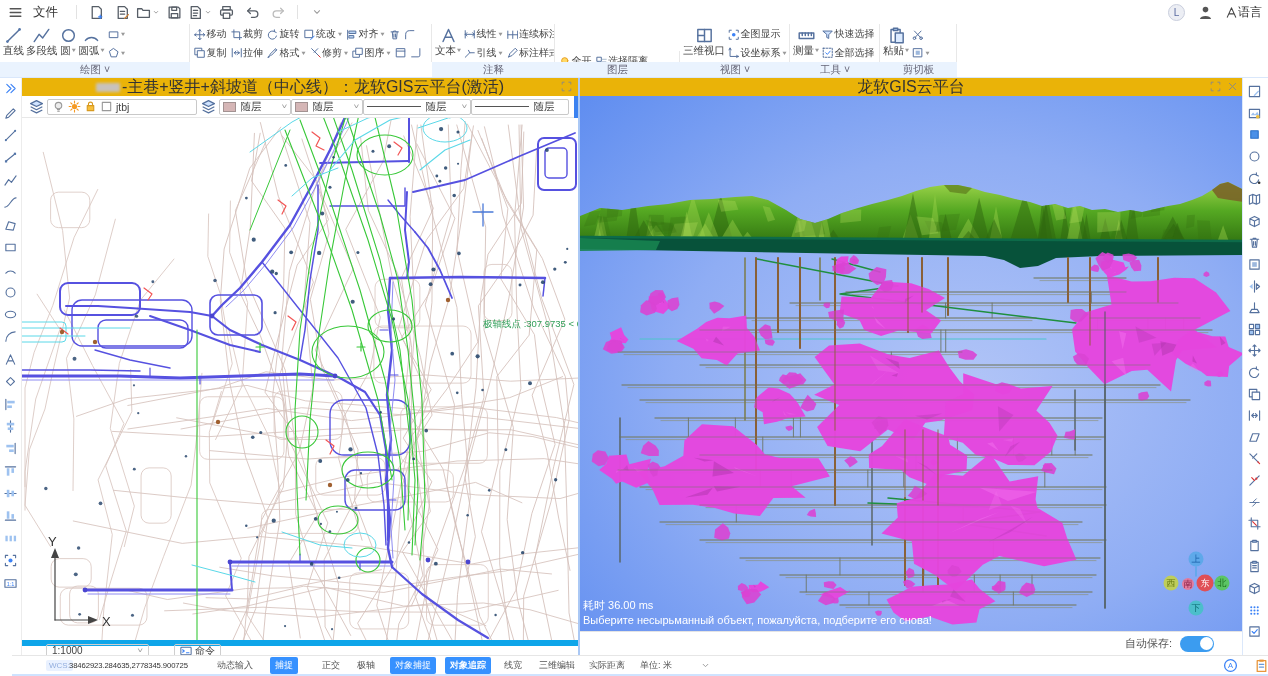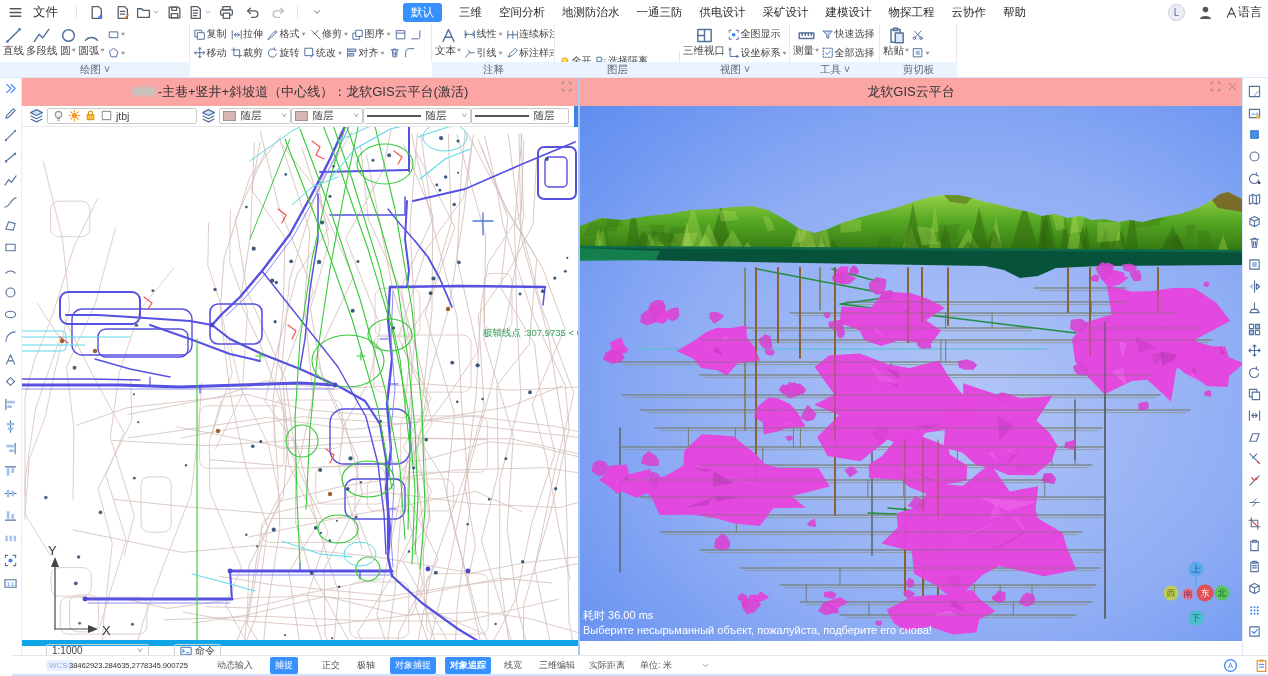--- a/index.html
+++ b/index.html
@@ -28,21 +28,21 @@
 .chev{font-size:8px;color:#999;margin-left:1px;transform:scaleY(.8)}
 .riblabels{position:absolute;top:62px;left:0;width:1268px;height:15px;background:#fff;display:flex}
 .rlab{height:15px;background:#eaf3fe;font-size:10.5px;color:#667;display:flex;align-items:center;justify-content:center;white-space:nowrap}
 .topline{position:absolute;top:77px;left:0;width:1268px;height:1px;background:#d9e7fb}
 
 .main{position:absolute;top:78px;left:0;width:1268px;height:577px;display:flex}
 .lstrip{width:22px;background:#fff;border-right:1px solid #ececec;display:flex;flex-direction:column;align-items:center}
 .lstrip .dbl{margin:2px 0 6px 0}
 .vicon{width:16px;height:16px;margin:3.2px 0;display:flex;align-items:center;justify-content:center}
 .p2d{width:556px;display:flex;flex-direction:column;position:relative}
-.ptitle{height:28px;background:#fca5a5;display:flex;align-items:center;justify-content:center;font-size:13px;color:#333;position:relative}
+.ptitle{height:18px;background:#eab308;display:flex;align-items:center;justify-content:center;font-size:16px;color:#333;position:relative}
 .ptitle .redact{display:inline-block;width:24px;height:9px;background:#c8c2bc;filter:blur(1.5px);margin-right:2px;border-radius:1px}
 .ptitle .fsbtn{position:absolute;right:6px;top:3px}
 .layerbar{height:22px;background:#fff;border-bottom:1px solid #e8e8e8;display:flex;align-items:center;padding-left:3px;position:relative}
 .lb-box{height:16px;border:1px solid #c9c9c9;border-radius:2px;background:#fff;display:flex;align-items:center;gap:3px;padding:0 4px;font-size:10.5px;color:#444}
 .combo{height:16px;border:1px solid #c9c9c9;border-radius:2px;background:#fff;display:flex;align-items:center;gap:4px;padding:0 3px;font-size:10.5px;color:#444;white-space:nowrap}
 .swatch{width:13px;height:10px;background:#d5b6b6;border:1px solid #a29292}
 .lineswatch{height:1.5px;background:#555}
 .cv2d{height:522px;background:#fff;position:relative;overflow:hidden}
 .scalerow{height:15px;background:#fff;display:flex;align-items:center;gap:25px;padding-left:24px;border-top:6px solid #0ea5e9}
 .scombo{width:103px;height:13px;border:1px solid #cfcfcf;border-radius:2px;display:flex;align-items:center;justify-content:space-between;padding:0 5px;font-size:10px;color:#444}
@@ -175,33 +175,20 @@
         <div class="qicon">
           <span class="qicon" style="width: auto; height: auto;">
             <svg viewBox="0 0 14 14" width="12" height="12">
               <g fill="none" stroke="#999" stroke-width="1.2" stroke-linecap="round" stroke-linejoin="round">
                 <path d="M4 5.5l3 3 3-3"></path>
               </g>
             </svg>
           </span>
         </div>
       </div>
-      <div class="tabs">
-        <div class="tab active">默认</div>
-        <div class="tab">三维</div>
-        <div class="tab">空间分析</div>
-        <div class="tab">地测防治水</div>
-        <div class="tab">一通三防</div>
-        <div class="tab">供电设计</div>
-        <div class="tab">采矿设计</div>
-        <div class="tab">建模设计</div>
-        <div class="tab">物探工程</div>
-        <div class="tab">云协作</div>
-        <div class="tab">帮助</div>
-      </div>
       <div class="mb-right">
         <div class="avatar">L</div>
         <div class="qicon">
           <span class="qicon" style="width: auto; height: auto;">
             <svg viewBox="0 0 14 14" width="15" height="15">
               <g fill="none" stroke="#55719e" stroke-width="1.2" stroke-linecap="round" stroke-linejoin="round">
                 <circle cx="7" cy="4.3" r="2.6" fill="#555" stroke="none"></circle>
                 <path d="M1.8 13c.4-3.6 10-3.6 10.4 0z" fill="#555" stroke="none"></path>
               </g>
             </svg>
@@ -281,20 +268,96 @@
                   <path d="M7 2l5.2 3.8-2 6.2H3.8l-2-6.2z"></path>
                 </g>
               </svg>
             </span>
             <span class="chev">▾</span>
           </div>
         </div>
       </div>
       <div class="rgroup" style="width: 242px;">
         <div class="smcol" style="width: 100%;">
+          <div style="display: flex;">
+            <div class="smrow">
+              <span class="qicon" style="width: auto; height: auto;">
+                <svg viewBox="0 0 14 14" width="11.5" height="11.5">
+                  <g fill="none" stroke="#55719e" stroke-width="1.2" stroke-linecap="round" stroke-linejoin="round">
+                    <path d="M7 1v12M1 7h12M7 1L5.4 2.6M7 1l1.6 1.6M7 13l-1.6-1.6M7 13l1.6-1.6M1 7l1.6-1.6M1 7l1.6 1.6M13 7l-1.6-1.6M13 7l-1.6 1.6"></path>
+                  </g>
+                </svg>
+              </span>
+              <span>移动</span>
+            </div>
+            <div class="smrow">
+              <span class="qicon" style="width: auto; height: auto;">
+                <svg viewBox="0 0 14 14" width="11.5" height="11.5">
+                  <g fill="none" stroke="#55719e" stroke-width="1.2" stroke-linecap="round" stroke-linejoin="round">
+                    <path d="M3.5 1v9.5H13M1 3.5h9.5V13"></path>
+                  </g>
+                </svg>
+              </span>
+              <span>裁剪</span>
+            </div>
+            <div class="smrow">
+              <span class="qicon" style="width: auto; height: auto;">
+                <svg viewBox="0 0 14 14" width="11.5" height="11.5">
+                  <g fill="none" stroke="#55719e" stroke-width="1.2" stroke-linecap="round" stroke-linejoin="round">
+                    <path d="M11.5 8.5A5 5 0 1 1 9 3"></path>
+                    <path d="M9 1v2.2L11.2 4.2"></path>
+                  </g>
+                </svg>
+              </span>
+              <span>旋转</span>
+            </div>
+            <div class="smrow">
+              <span class="qicon" style="width: auto; height: auto;">
+                <svg viewBox="0 0 14 14" width="11.5" height="11.5">
+                  <g fill="none" stroke="#55719e" stroke-width="1.2" stroke-linecap="round" stroke-linejoin="round">
+                    <rect x="1.5" y="1.5" width="9" height="9"></rect>
+                    <path d="M8 13l4.5-4.5" stroke="#3b82f6"></path>
+                  </g>
+                </svg>
+              </span>
+              <span>统改</span>
+              <span class="chev">▾</span>
+            </div>
+            <div class="smrow">
+              <span class="qicon" style="width: auto; height: auto;">
+                <svg viewBox="0 0 14 14" width="11.5" height="11.5">
+                  <g fill="none" stroke="#55719e" stroke-width="1.2" stroke-linecap="round" stroke-linejoin="round">
+                    <path d="M2 1.5v11"></path>
+                    <rect x="4" y="2.5" width="8" height="3" fill="#bcd6f5"></rect>
+                    <rect x="4" y="8" width="5.5" height="3" fill="#bcd6f5"></rect>
+                  </g>
+                </svg>
+              </span>
+              <span>对齐</span>
+              <span class="chev">▾</span>
+            </div>
+            <div class="smrow">
+              <span class="qicon" style="width: auto; height: auto;">
+                <svg viewBox="0 0 14 14" width="11.5" height="11.5">
+                  <g fill="none" stroke="#55719e" stroke-width="1.2" stroke-linecap="round" stroke-linejoin="round">
+                    <path d="M2.5 3.5h9M5.5 3.5v-1h3v1M4 3.5l.8 8.5h4.4l.8-8.5M6 6v4M8 6v4"></path>
+                  </g>
+                </svg>
+              </span>
+            </div>
+            <div class="smrow">
+              <span class="qicon" style="width: auto; height: auto;">
+                <svg viewBox="0 0 14 14" width="11.5" height="11.5">
+                  <g fill="none" stroke="#55719e" stroke-width="1.2" stroke-linecap="round" stroke-linejoin="round">
+                    <path d="M2 12V7A5 5 0 0 1 7 2h5"></path>
+                  </g>
+                </svg>
+              </span>
+            </div>
+          </div>
           <div style="display: flex;">
             <div class="smrow">
               <span class="qicon" style="width: auto; height: auto;">
                 <svg viewBox="0 0 14 14" width="11.5" height="11.5">
                   <g fill="none" stroke="#55719e" stroke-width="1.2" stroke-linecap="round" stroke-linejoin="round">
                     <rect x="1.5" y="1.5" width="8" height="8"></rect>
                     <rect x="4.5" y="4.5" width="8" height="8" fill="#fff"></rect>
                   </g>
                 </svg>
               </span>
@@ -354,96 +417,20 @@
                     <path d="M2 5h10"></path>
                   </g>
                 </svg>
               </span>
             </div>
             <div class="smrow">
               <span class="qicon" style="width: auto; height: auto;">
                 <svg viewBox="0 0 14 14" width="11.5" height="11.5">
                   <g fill="none" stroke="#55719e" stroke-width="1.2" stroke-linecap="round" stroke-linejoin="round">
                     <path d="M2 12h8a2 2 0 0 0 2-2V2"></path>
-                  </g>
-                </svg>
-              </span>
-            </div>
-          </div>
-          <div style="display: flex;">
-            <div class="smrow">
-              <span class="qicon" style="width: auto; height: auto;">
-                <svg viewBox="0 0 14 14" width="11.5" height="11.5">
-                  <g fill="none" stroke="#55719e" stroke-width="1.2" stroke-linecap="round" stroke-linejoin="round">
-                    <path d="M7 1v12M1 7h12M7 1L5.4 2.6M7 1l1.6 1.6M7 13l-1.6-1.6M7 13l1.6-1.6M1 7l1.6-1.6M1 7l1.6 1.6M13 7l-1.6-1.6M13 7l-1.6 1.6"></path>
-                  </g>
-                </svg>
-              </span>
-              <span>移动</span>
-            </div>
-            <div class="smrow">
-              <span class="qicon" style="width: auto; height: auto;">
-                <svg viewBox="0 0 14 14" width="11.5" height="11.5">
-                  <g fill="none" stroke="#55719e" stroke-width="1.2" stroke-linecap="round" stroke-linejoin="round">
-                    <path d="M3.5 1v9.5H13M1 3.5h9.5V13"></path>
-                  </g>
-                </svg>
-              </span>
-              <span>裁剪</span>
-            </div>
-            <div class="smrow">
-              <span class="qicon" style="width: auto; height: auto;">
-                <svg viewBox="0 0 14 14" width="11.5" height="11.5">
-                  <g fill="none" stroke="#55719e" stroke-width="1.2" stroke-linecap="round" stroke-linejoin="round">
-                    <path d="M11.5 8.5A5 5 0 1 1 9 3"></path>
-                    <path d="M9 1v2.2L11.2 4.2"></path>
-                  </g>
-                </svg>
-              </span>
-              <span>旋转</span>
-            </div>
-            <div class="smrow">
-              <span class="qicon" style="width: auto; height: auto;">
-                <svg viewBox="0 0 14 14" width="11.5" height="11.5">
-                  <g fill="none" stroke="#55719e" stroke-width="1.2" stroke-linecap="round" stroke-linejoin="round">
-                    <rect x="1.5" y="1.5" width="9" height="9"></rect>
-                    <path d="M8 13l4.5-4.5" stroke="#3b82f6"></path>
-                  </g>
-                </svg>
-              </span>
-              <span>统改</span>
-              <span class="chev">▾</span>
-            </div>
-            <div class="smrow">
-              <span class="qicon" style="width: auto; height: auto;">
-                <svg viewBox="0 0 14 14" width="11.5" height="11.5">
-                  <g fill="none" stroke="#55719e" stroke-width="1.2" stroke-linecap="round" stroke-linejoin="round">
-                    <path d="M2 1.5v11"></path>
-                    <rect x="4" y="2.5" width="8" height="3" fill="#bcd6f5"></rect>
-                    <rect x="4" y="8" width="5.5" height="3" fill="#bcd6f5"></rect>
-                  </g>
-                </svg>
-              </span>
-              <span>对齐</span>
-              <span class="chev">▾</span>
-            </div>
-            <div class="smrow">
-              <span class="qicon" style="width: auto; height: auto;">
-                <svg viewBox="0 0 14 14" width="11.5" height="11.5">
-                  <g fill="none" stroke="#55719e" stroke-width="1.2" stroke-linecap="round" stroke-linejoin="round">
-                    <path d="M2.5 3.5h9M5.5 3.5v-1h3v1M4 3.5l.8 8.5h4.4l.8-8.5M6 6v4M8 6v4"></path>
-                  </g>
-                </svg>
-              </span>
-            </div>
-            <div class="smrow">
-              <span class="qicon" style="width: auto; height: auto;">
-                <svg viewBox="0 0 14 14" width="11.5" height="11.5">
-                  <g fill="none" stroke="#55719e" stroke-width="1.2" stroke-linecap="round" stroke-linejoin="round">
-                    <path d="M2 12V7A5 5 0 0 1 7 2h5"></path>
                   </g>
                 </svg>
               </span>
             </div>
           </div>
         </div>
       </div>
       <div class="rgroup" style="width: 123px;">
         <div class="bigbtn">
           <span class="qicon" style="width: auto; height: auto;">
@@ -1712,20 +1699,26 @@
             <circle cx="1205" cy="583" r="8.5" fill="#e84848" opacity="0.92"></circle>
             <text x="1205" y="586" font-size="9" fill="#ffffff" text-anchor="middle">东</text>
             <circle cx="1222" cy="583" r="7.5" fill="#58c858" opacity="0.92"></circle>
             <text x="1222" y="586" font-size="9" fill="#1a6a1a" text-anchor="middle">北</text>
             <circle cx="1196" cy="608" r="7.5" fill="#48c0c8" opacity="0.92"></circle>
             <text x="1196" y="611" font-size="9" fill="#0a6a70" text-anchor="middle">下</text>
             <text x="583" y="609" font-size="11" fill="#ffffff">耗时  36.00 ms</text>
             <text x="583" y="624" font-size="11" fill="#ffffff">Выберите несырьманный объект, пожалуйста, подберите его снова!</text>
           </svg>
         </div>
+        <div class="saverow">
+          <span>自动保存:</span>
+          <div class="toggle">
+            <div class="knob"></div>
+          </div>
+        </div>
       </div>
       <div class="rstrip">
         <div class="vicon">
           <span class="qicon" style="width: auto; height: auto;">
             <svg viewBox="0 0 14 14" width="13" height="13">
               <g fill="none" stroke="#55719e" stroke-width="1.2" stroke-linecap="round" stroke-linejoin="round">
                 <rect x="1.5" y="1.5" width="11" height="11"></rect>
                 <path d="M6 11l5-5 1 1-5 5z" fill="#9ec2f0" stroke="none"></path>
               </g>
             </svg>

